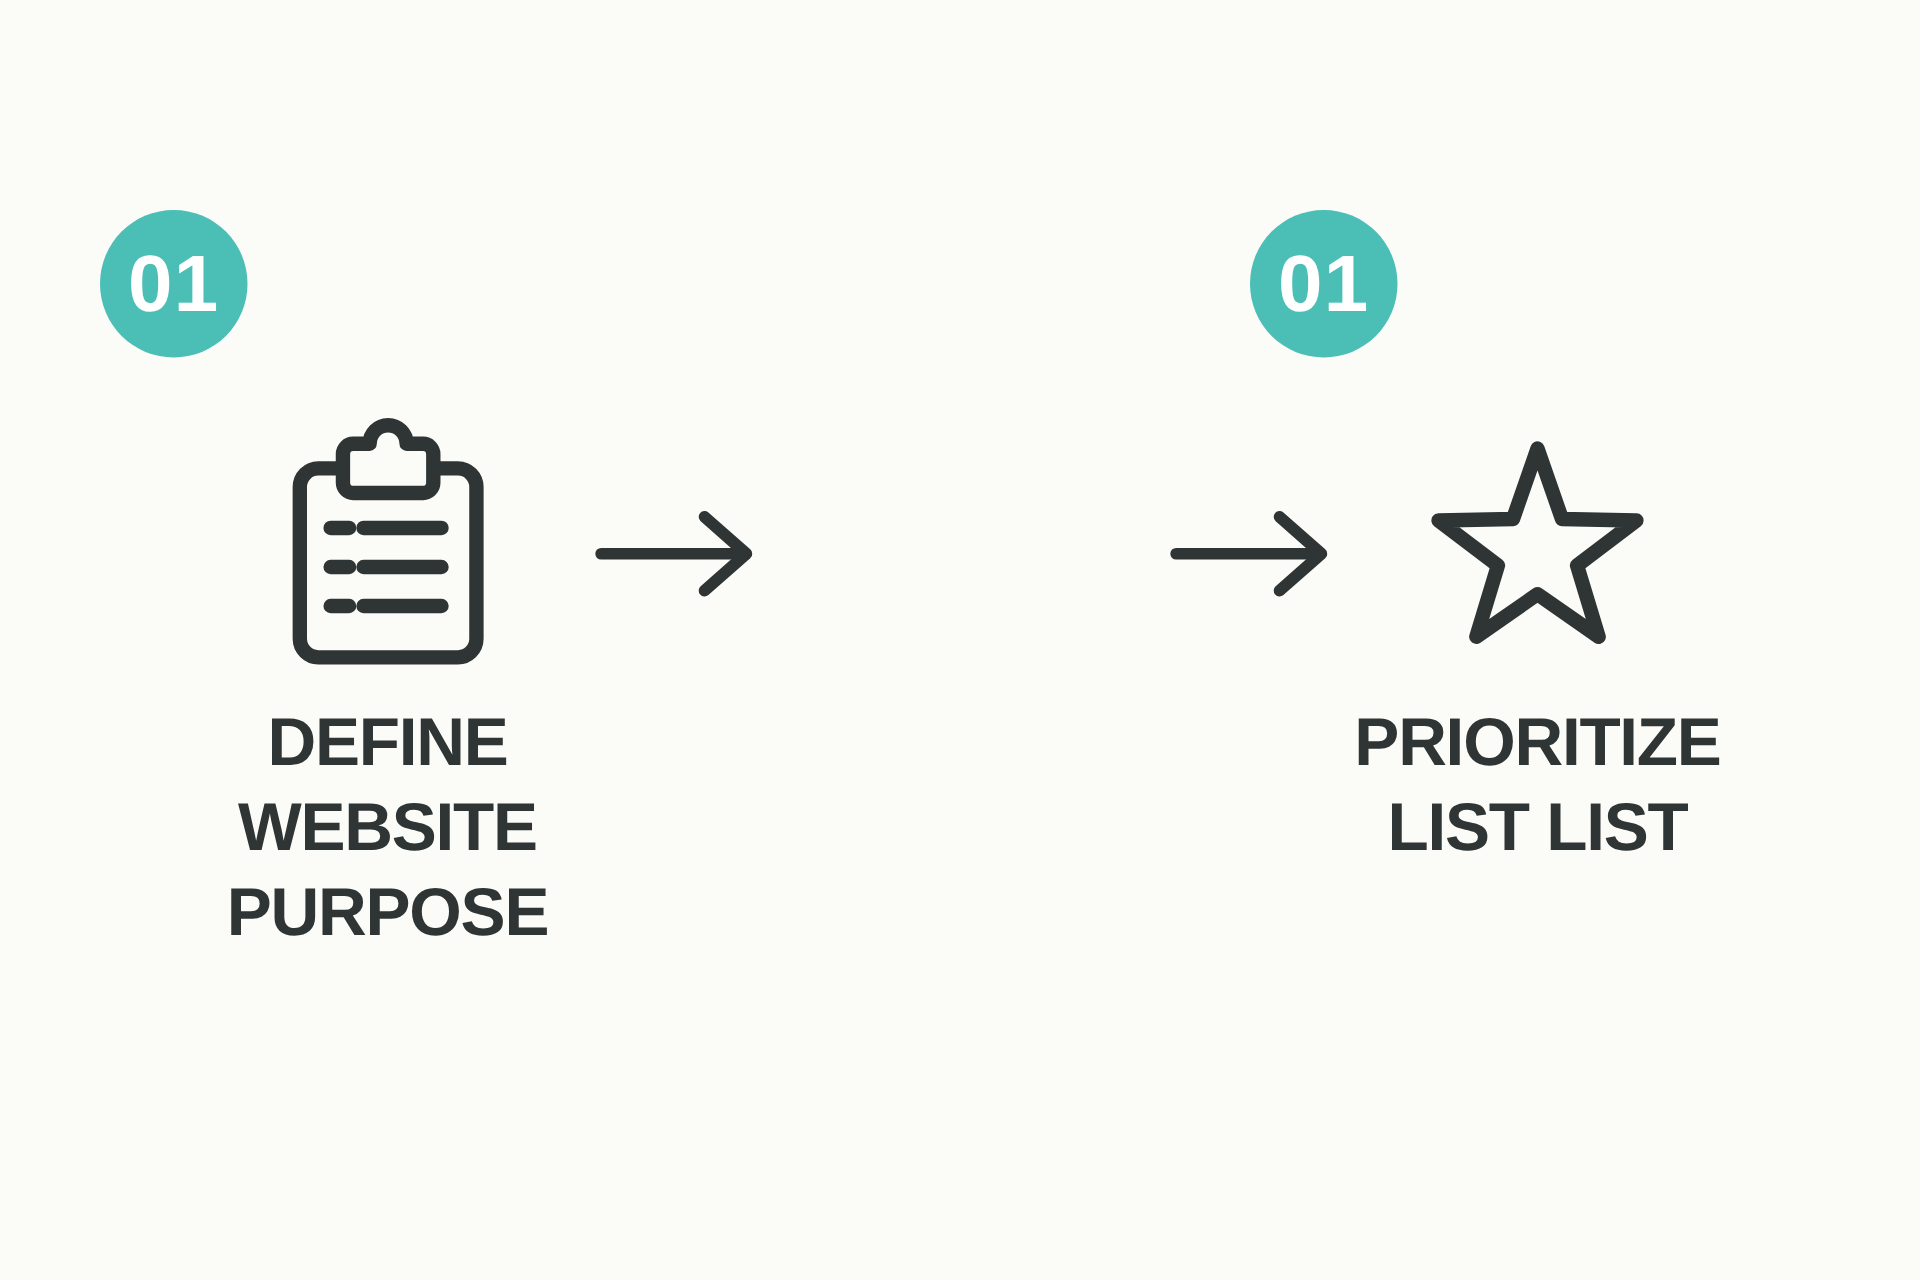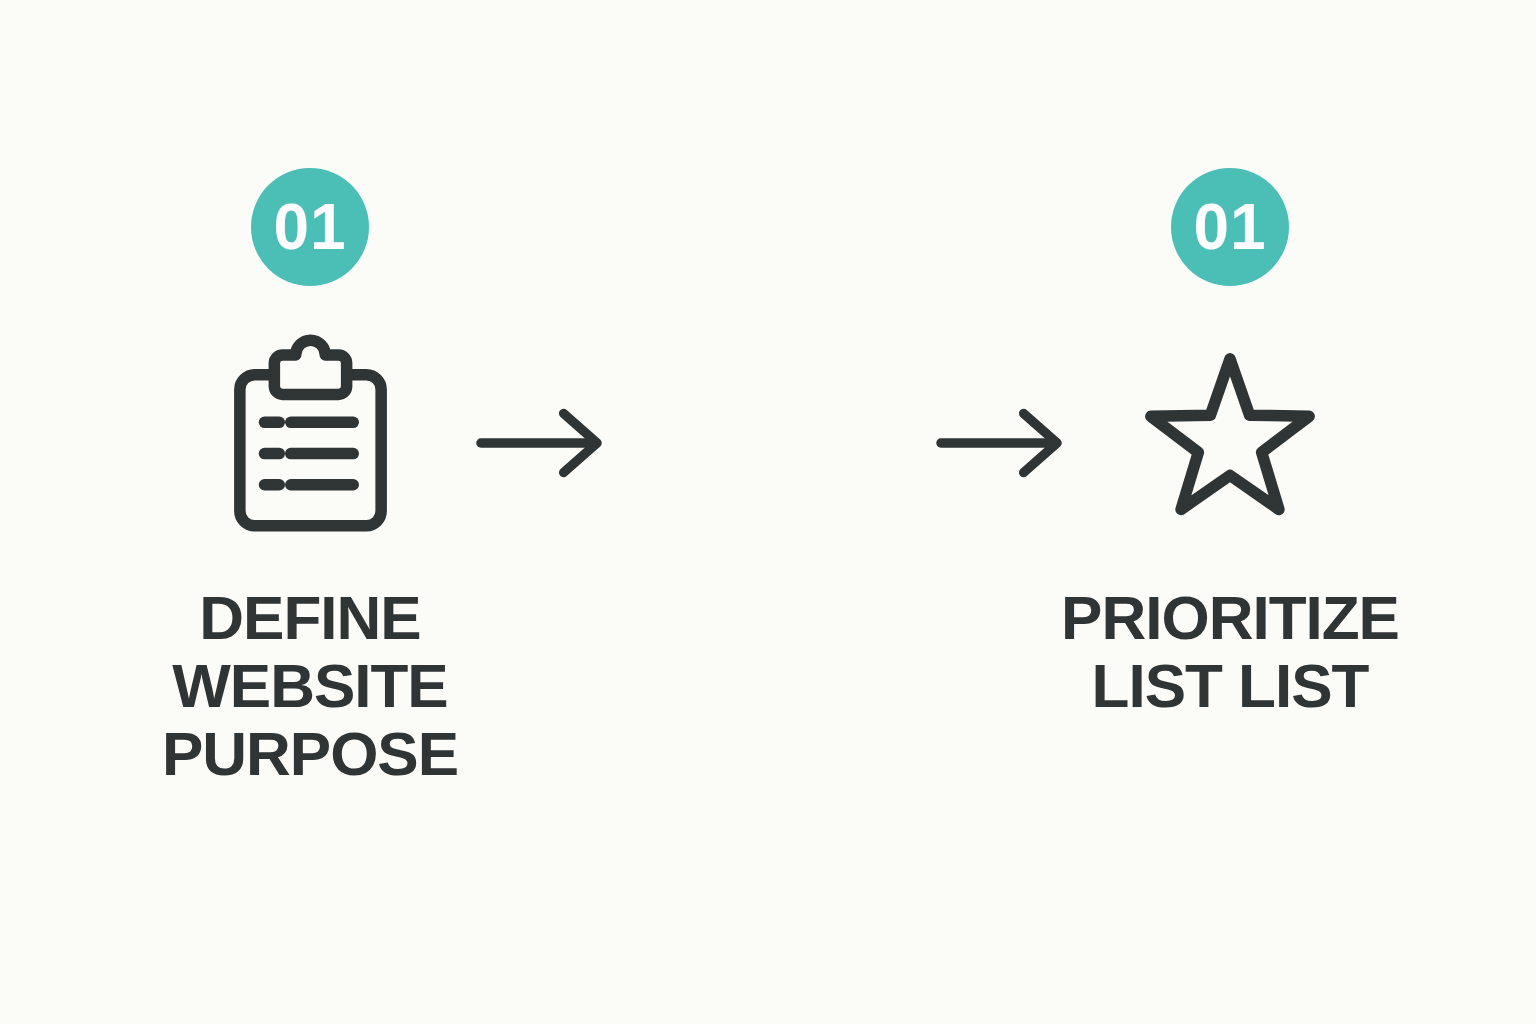--- a/index.html
+++ b/index.html
@@ -15,21 +15,20 @@
     background: var(--background, #fbfbf8);
     overflow: hidden;
     margin: 0 auto;
   }
   .step {
     position: absolute;
     top: 168px;
     width: 460px;
     display: flex;
     flex-direction: column;
-    align-items: center;
   }
   .step-1 { left: 80px; }
   .step-2 { left: 540px; }
   .step-3 { left: 1000px; }
   .badge {
     width: 118px;
     height: 118px;
     border-radius: 50%;
     background: var(--badge, #4bbeb6);
     color: var(--badge_text, #ffffff);
@@ -46,22 +45,22 @@
     height: 210px;
     display: flex;
     align-items: center;
     justify-content: center;
     color: var(--ink, #2f3534);
   }
   .icon-box svg {
     display: block;
   }
   .label {
-    margin-top: 44px;
-    font-size: 62px;
+    margin-top: 20px;
+    font-size: 54px;
     font-weight: 700;
     letter-spacing: -1px;
     line-height: 68px;
     text-align: center;
     white-space: pre-line;
     color: var(--ink, #2f3534);
   }
   .arrow {
     position: absolute;
     top: 404px;

